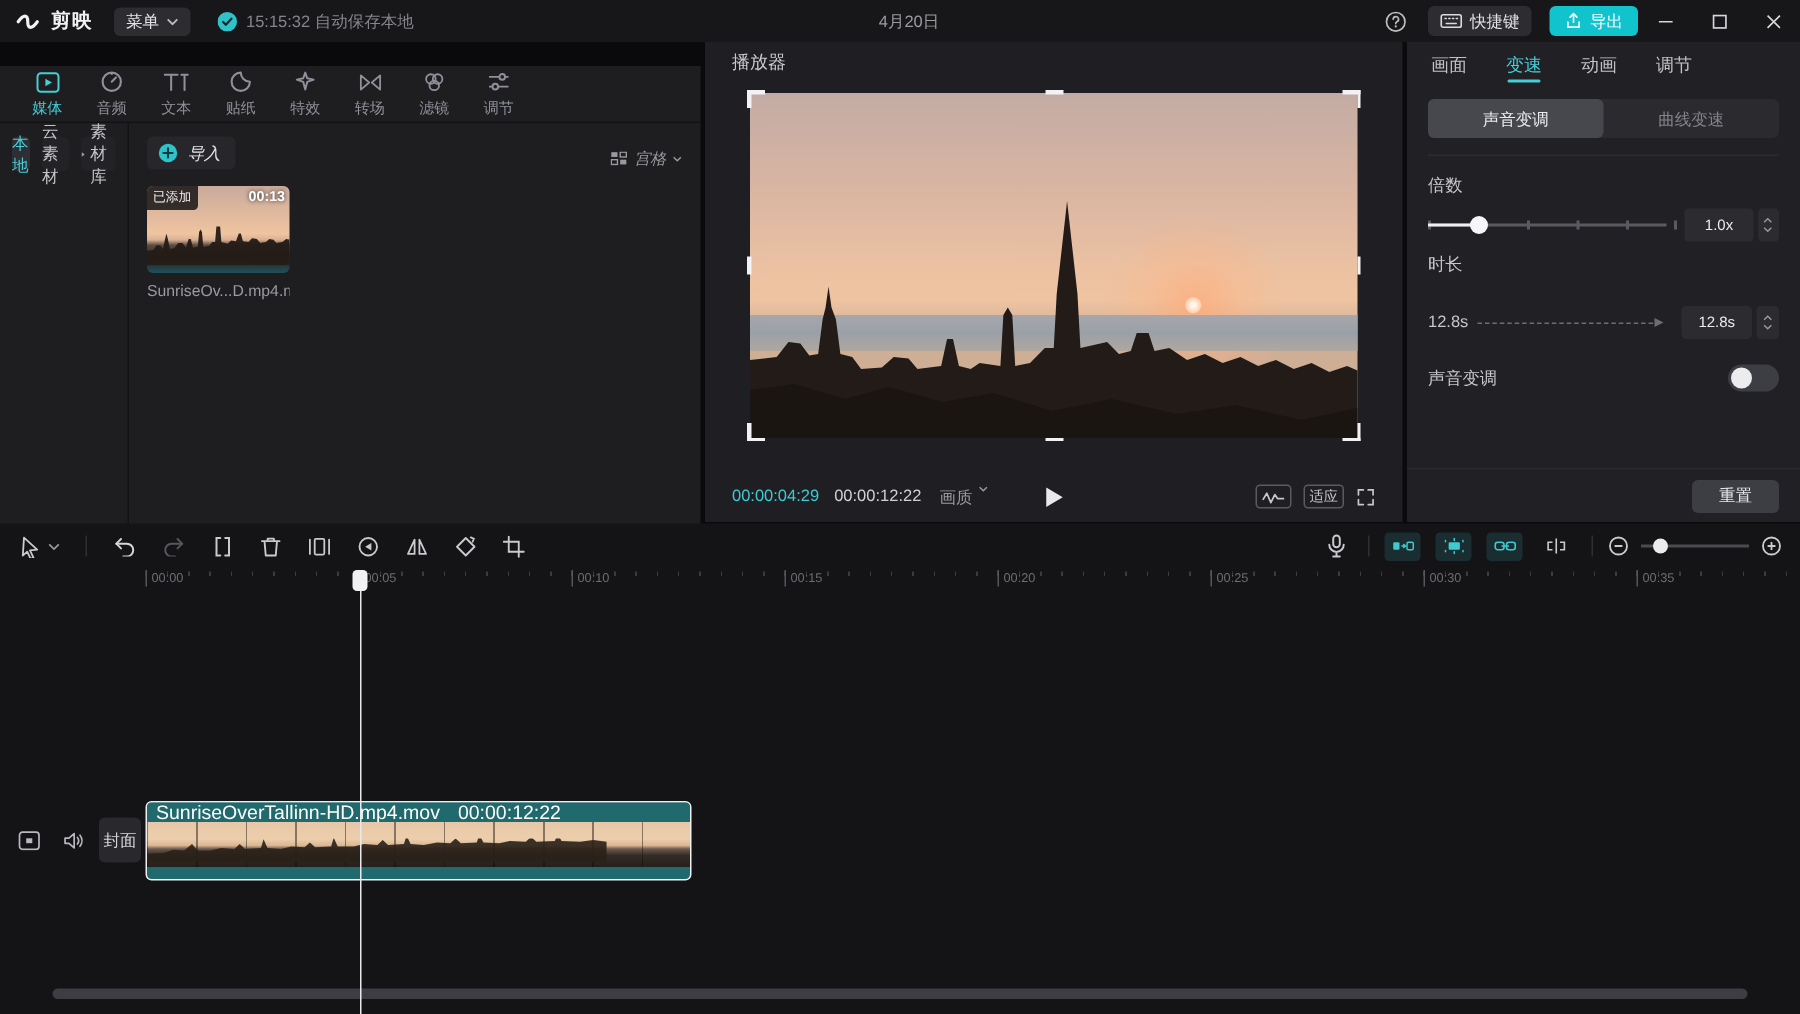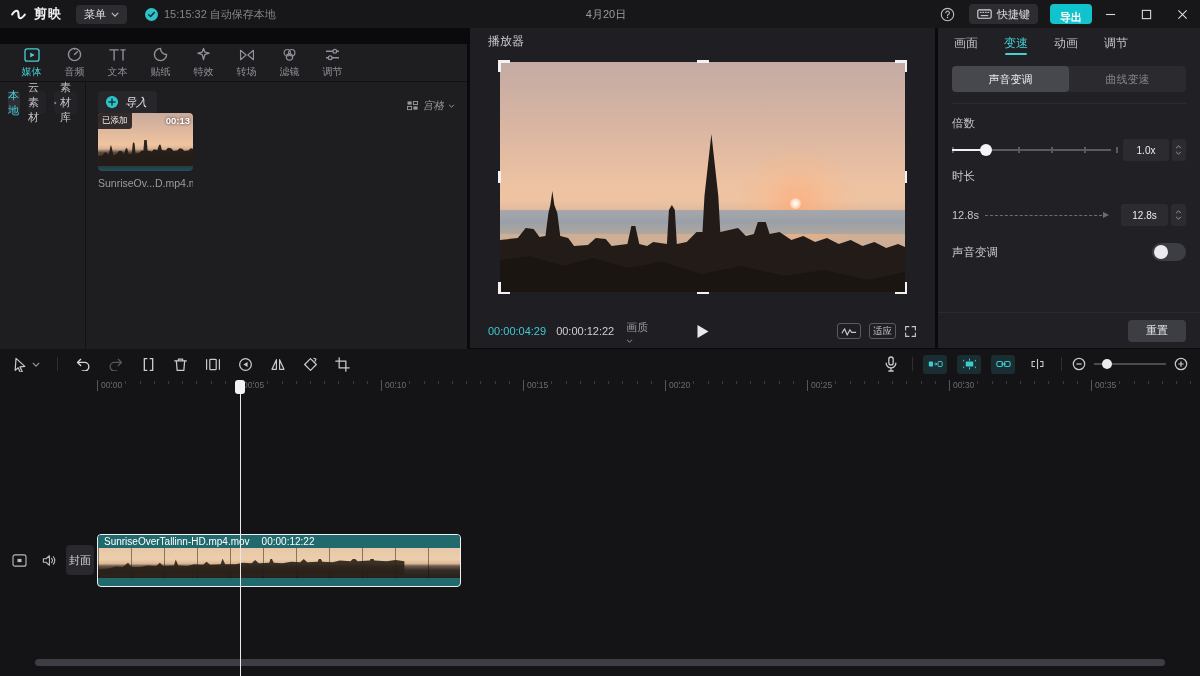--- a/index.html
+++ b/index.html
@@ -14,42 +14,42 @@
   .logo-wrap { display:flex; align-items:center; gap:7px; }
   .logo-text { font-size:13px; font-weight:bold; color:#f2f2f4; letter-spacing:1px; }
   .menu-btn { margin-left:14px; height:19px; background:#2c2c31; border-radius:4px; display:flex;
     align-items:center; gap:5px; padding:0 8px; font-size:11px; color:#e2e2e6; }
   .autosave { margin-left:18px; display:flex; align-items:center; gap:6px; font-size:11px; color:#84848b; }
   .proj-title { position:absolute; left:0; right:0; text-align:center; font-size:11px; color:#9a9aa1; pointer-events:none;padding-left:12px; }
   .tb-right { margin-left:auto; display:flex; align-items:center; height:100%; }
   .shortcut-btn { height:20px; background:#2c2c31; border-radius:4px; display:flex; align-items:center;
     gap:5px; padding:0 8px; font-size:11px; color:#e2e2e6; margin-left:14px; }
   .export-btn { height:20px; background:#11c3cd; border-radius:4px; display:flex; align-items:center;
-    gap:5px; padding:1px 10px; font-size:11px; color:#ffffff; font-weight:bold; margin-left:12px;flex-direction:column; }
+    gap:5px; padding:1px 10px; font-size:11px; color:#ffffff; font-weight:normal; margin-left:12px; }
   .win-btn { width:36px; height:28px; display:flex; align-items:center; justify-content:center; color:#d8d8dc; }
   .win-btn:first-of-type { margin-left:10px; }
 
   
   #left-panel { position:absolute; left:0; top:44px; width:467px; height:320px; background:#1e1e21; }
   .media-tabs { height:38px; border-bottom:1px solid #121215; display:flex; padding-left:10px; }
   .mtab { width:43px; display:flex; flex-direction:column; align-items:center; justify-content:center;
     gap:2px; color:#90909a; font-size:10px; }
   .mtab.active { color:#44ced6; }
   .mtab .glyph { height:17px; display:flex; align-items:center; }
   .left-body { display:flex; height:281px; }
   .src-col { width:86px; padding:9px 8px; display:flex; flex-direction:row; gap:8px; border-right:1px solid #121215; }
   .src-btn { height:23px; border-radius:4px; background:#232327; display:flex; align-items:center;
     justify-content:center; gap:3px; font-size:11px; color:#c4c4c9; }
   .src-btn.active { background:#2e2e34; color:#44ced6; }
   .lib-content { flex:1; padding:9px 12px; position:relative; }
   .lib-header { display:flex; align-items:flex-end;font-style:italic; }
   .import-btn { height:22px; background:#26262b; border-radius:4px; display:flex; align-items:center;
     gap:6px; padding:0 10px 0 7px; font-size:11px; color:#e4e4e8; }
   .view-toggle { margin-left:auto; display:flex; align-items:center; gap:4px; font-size:10.5px; color:#9a9aa1; }
-  .media-card { width:95px; }
+  .media-card { margin-top:11px; width:95px; }
   .thumb { width:95px; height:58px; border-radius:4px; overflow:hidden; position:relative;
     background: linear-gradient(180deg,#c9aa9d 0%,#e4bc9e 38%,#efc4a0 55%,#d8b093 62%,#5a4c42 68%,#2a221e 82%,#20505a 100%); }
   .thumb .skyline { position:absolute; left:0; bottom:5px; width:100%; height:26px; opacity:.95; }
   .badge-added { position:absolute; left:0; top:0; background:rgba(10,10,12,.8); color:#f0f0f2;
     font-size:8.5px; padding:2px 4px; border-radius:0 0 3px 0; }
   .thumb-dur { position:absolute; right:3px; top:2px; font-size:9.5px; color:#fff; font-weight:bold;
     text-shadow:0 0 3px rgba(0,0,0,.8); }
   .media-filename { margin-top:6px; font-size:10.5px; color:#9a9aa1; text-align:center; width:95px;
     white-space:nowrap; overflow:hidden; }
 
@@ -64,21 +64,21 @@
     background:radial-gradient(circle, rgba(255,170,120,.75) 0%, rgba(255,180,130,.35) 35%, rgba(255,190,140,0) 70%); }
   .sun { position:absolute; left:290px; top:136px; width:11px; height:11px; border-radius:50%;
     background:radial-gradient(circle,#fff6ee 20%,#ffc9a6 70%,rgba(255,190,150,0) 100%); }
   .city { position:absolute; left:0; bottom:0; width:100%; height:230px; }
   
   .hdl { position:absolute; background:#f2f2f4; }
   .player-controls { position:absolute; left:0; bottom:0; width:100%; height:34px; display:flex;
     align-items:center; padding:0 18px; }
   .t-cur { font-size:11px; color:#3fc9d0; }
   .t-total { font-size:11px; color:#cfcfd4; margin-left:10px; }
-  .quality { display:flex; align-items:flex-start; gap:4px; font-size:11px; color:#9a9aa1; margin-left:12px;flex-direction:column; }
+  .quality { display:flex; align-items:flex-start; gap:4px; font-size:11px; color:#9a9aa1; margin-left:12px; }
   .play-btn { position:absolute; left:50%; transform:translateX(-50%); }
   .pc-right { margin-left:auto; display:flex; align-items:center; gap:8px; }
   .scope-box,.fit-box { border:1px solid #5a5a61; border-radius:3px; height:16px; display:flex;
     align-items:center; justify-content:center; padding:0 3px; color:#c6c6cb; font-size:9.5px; }
 
   
   #right-panel { position:absolute; left:938px; top:28px; width:262px; height:320px; background:#202025; }
   .insp-tabs { height:30px; display:flex; align-items:center; gap:26px; padding:0 16px; font-size:12px; color:#c2c2c7; }
   .itab { position:relative; height:100%; display:flex; align-items:center; }
   .itab.active { color:#44ced6; }
@@ -133,21 +133,21 @@
   .rlabel { position:absolute; top:1px; font-size:8.5px; color:#6b6b72; border-left:1px solid #55555c;
     padding-left:3px; line-height:11px; }
   .tl-body { position:relative; height:283px; }
   .track-opt { position:absolute; left:12px; top:161px; color:#b8b8be; }
   .track-mute { position:absolute; left:42px; top:161px; color:#b8b8be; }
   .cover-btn { position:absolute; left:66px; top:152px; width:28px; height:30px; background:#28282d;
     border-radius:4px; display:flex; align-items:center; justify-content:center; font-size:11px; color:#d8d8dc; }
   .clip { position:absolute; left:97px; top:141px; width:364px; height:53px; border:1.5px solid #f0f0f2;
     border-radius:4px; overflow:hidden; background:#20696d; }
   .clip-header { height:13px; background:#20696d; display:flex; align-items:center; padding-left:6px; gap:12px; }
-  .clip-name,.clip-dur { font-size:10px; color:#fff; white-space:nowrap; }
+  .clip-name,.clip-dur { font-size:13px; color:#fff; white-space:nowrap; }
   .filmstrip { position:relative; height:30px;
     background:
       repeating-linear-gradient(90deg, rgba(15,12,10,.45) 0 1px, rgba(255,255,255,0) 1px 33px),
       linear-gradient(180deg,#e7c7a7 0%,#ecceac 38%,#dcb794 52%,#6b5a4e 60%,#352c26 74%,#261f1b 100%); }
   .filmstrip .skyline { position:absolute; left:0; bottom:3px; width:100%; height:16px; opacity:.9; }
   .playhead-line { position:absolute; left:240px; top:44px; width:1px; height:600px; background:#e9e9ec; z-index:5; }
   .playhead-cap { position:absolute; left:235px; top:31px; width:10px; height:14px; background:#f2f2f4;
     border-radius:3px; z-index:6; }
   .hscroll { position:absolute; left:35px; bottom:10px; width:1130px; height:7px; background:#3d3d43; border-radius:3.5px; }
 </style>

